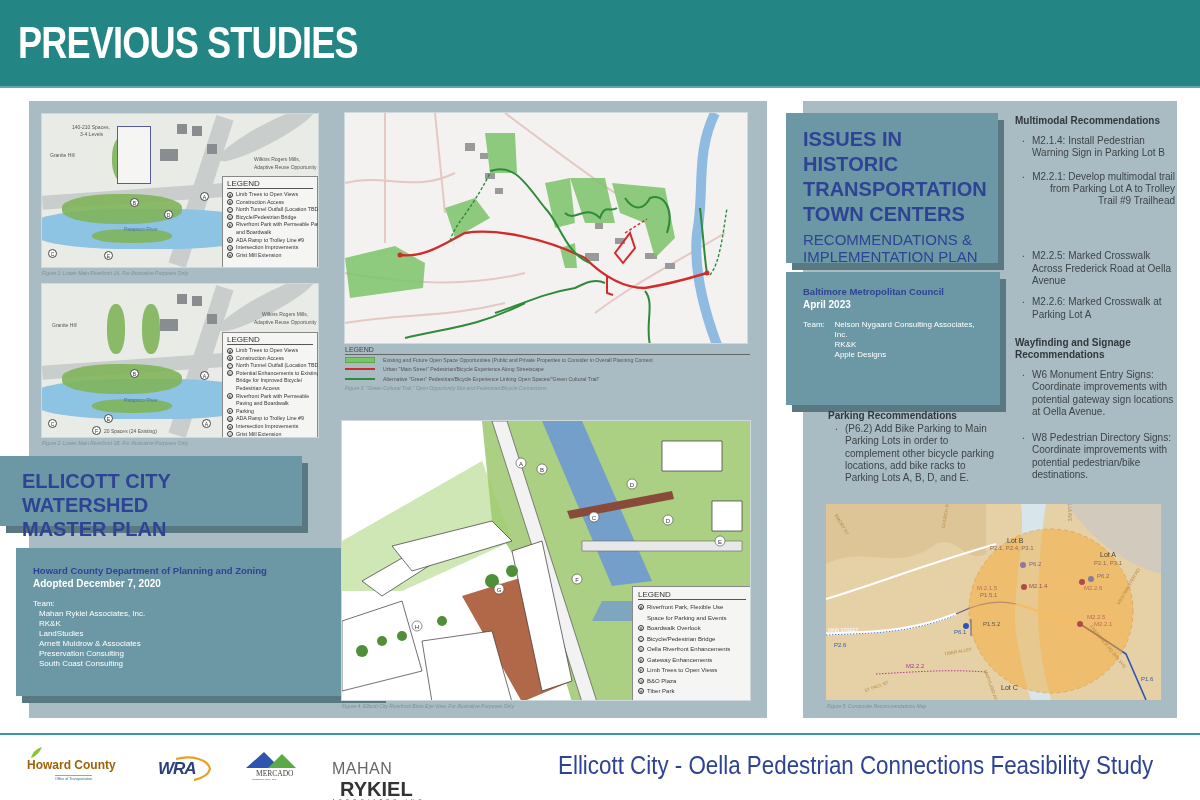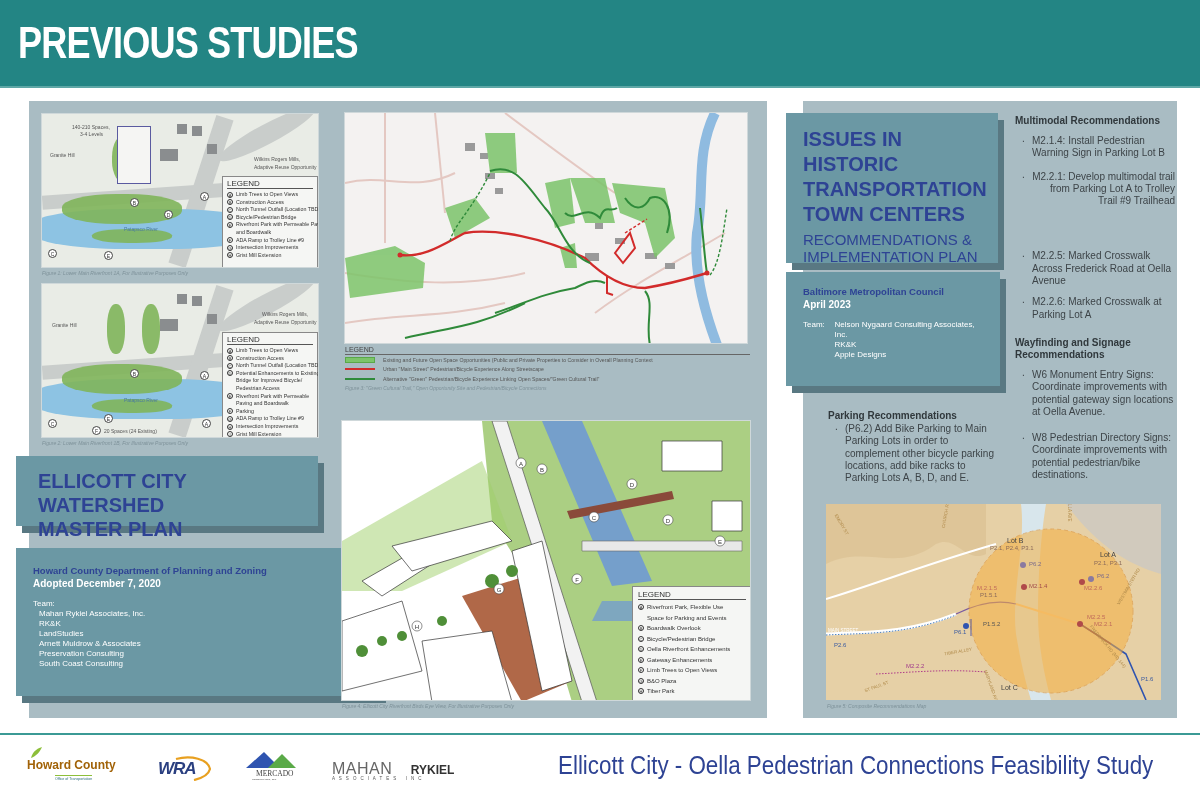--- a/index.html
+++ b/index.html
@@ -139,21 +139,21 @@
     <div class="lg-item"><span class="circ">E</span><span>Riverfront Park with Permeable</span></div>
     <div class="lg-item" style="padding-left:9px;"><span>Paving and Boardwalk</span></div>
     <div class="lg-item"><span class="circ">F</span><span>Parking</span></div>
     <div class="lg-item"><span class="circ">G</span><span>ADA Ramp to Trolley Line #9</span></div>
     <div class="lg-item"><span class="circ">H</span><span>Intersection Improvements</span></div>
     <div class="lg-item"><span class="circ">I</span><span>Grist Mill Extension</span></div>
   </div>
 </div>
 <div class="caption" style="left:42px;top:440px;">Figure 2:    Lower Main Riverfront 1B, For Illustrative Purposes Only</div>
 
-<div class="titlebox" style="left:16px;top:456px;width:302px;height:70px;padding:13px 22px;">
+<div class="titlebox" style="left:0;top:456px;width:302px;height:70px;padding:13px 22px;">
   <div class="big">ELLICOTT CITY WATERSHED</div>
   <div class="big">MASTER PLAN</div>
 </div>
 
 <div class="infobox" style="left:16px;top:548px;width:364px;height:148px;padding:16px 17px;">
   <div class="org">Howard County Department of Planning and Zoning</div>
   <div class="date">Adopted December 7, 2020</div>
   <div class="team">
     <div>Team:</div>
     <div style="padding-left:6px;">Mahan Rykiel Associates, Inc.</div>
@@ -303,21 +303,21 @@
 <div class="panel right"></div>
 
 <div class="titlebox" style="left:786px;top:113px;width:212px;height:150px;padding:14px 17px;">
   <div class="big" style="font-size:20px;line-height:25px;">ISSUES IN HISTORIC</div>
   <div class="big" style="font-size:20px;line-height:25px;">TRANSPORTATION</div>
   <div class="big" style="font-size:20px;line-height:25px;">TOWN CENTERS</div>
   <div class="sub" style="margin-top:4px;">RECOMMENDATIONS &amp;</div>
   <div class="sub">IMPLEMENTATION PLAN</div>
 </div>
 
-<div class="infobox" style="left:786px;top:272px;width:214px;height:114px;padding:13px 17px;">
+<div class="infobox" style="left:786px;top:272px;width:214px;height:133px;padding:13px 17px;">
   <div class="org">Baltimore Metropolitan Council</div>
   <div class="date">April 2023</div>
   <div class="team" style="display:flex;">
     <div style="width:33px;">Team:</div>
     <div>
       <div>Nelson Nygaard Consulting Associates, Inc.</div>
       <div>RK&amp;K</div>
       <div>Apple Designs</div>
     </div>
   </div>
@@ -422,17 +422,17 @@
   <svg width="52" height="20">
       <polygon points="0,18 18,2 30,14 24,18" fill="#2f54b0"></polygon>
       <polygon points="22,18 36,4 50,18" fill="#5aaa48"></polygon>
     </svg>
   <div style="position:absolute;left:2px;top:19px;font-family:'Liberation Serif', serif;font-size:7.5px;color:#444;margin-left:8px;">MERCADO</div>
   <div style="position:absolute;left:6px;top:28px;font-size:2.5px;color:#444;white-space:nowrap;">CONSULTANTS, INC.</div>
 </div>
 
 <div class="logo" style="left:332px;top:760px;width:130px;height:24px;">
   <span style="font-size:16px;color:#666;letter-spacing:0.5px;">MAHAN</span>
-  <span style="font-size:12px;color:#333;font-weight:bold;margin-left:14px;">RYKIEL</span>
+  <span style="font-size:20px;color:#333;font-weight:bold;margin-left:8px;">RYKIEL</span>
   <div style="font-size:4.5px;color:#555;white-space:pre;letter-spacing:1.4px;margin-top:-2px;">A S S O C I A T E S   I N C</div>
 </div>
 
 <div class="footer-title">Ellicott City - Oella Pedestrian Connections Feasibility Study</div>
 
 </body></html>

